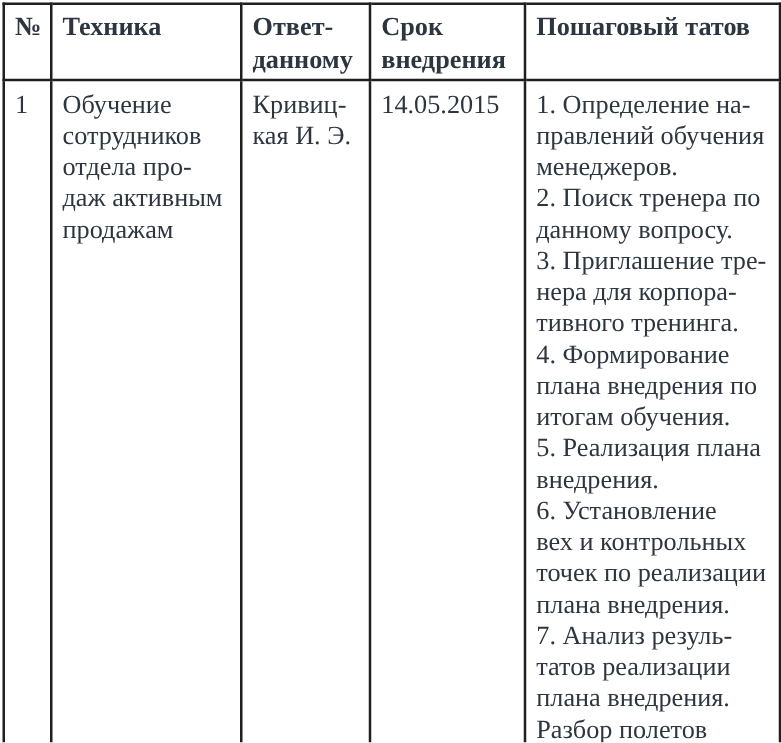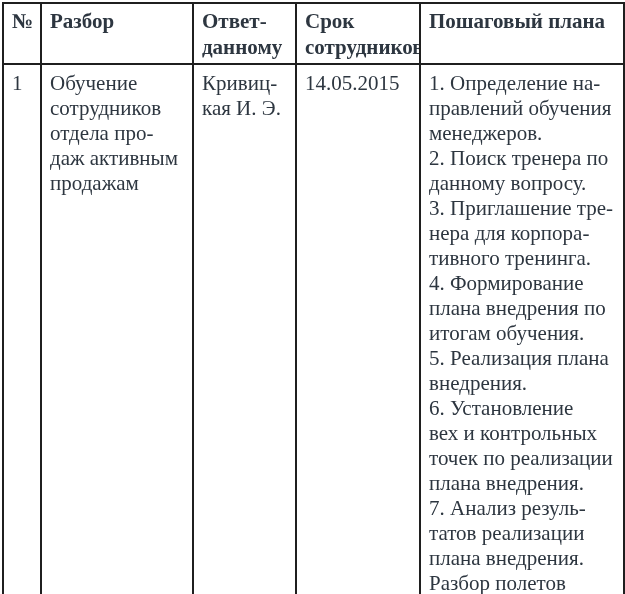--- a/index.html
+++ b/index.html
@@ -54,26 +54,26 @@
     <colgroup>
       <col class="c-num">
       <col class="c-technique">
       <col class="c-responsible">
       <col class="c-deadline">
       <col class="c-plan">
     </colgroup>
     <thead>
       <tr>
         <th>№</th>
-        <th>Разбор</th>
+        <th>Техника</th>
         <th>Ответ-
 данному</th>
         <th>Срок
-сотрудников</th>
-        <th>Пошаговый плана</th>
+внедрения</th>
+        <th>Пошаговый татов</th>
       </tr>
     </thead>
     <tbody>
       <tr>
         <td>1</td>
         <td>Обучение
 сотрудников
 отдела про-
 даж активным
 продажам</td>

